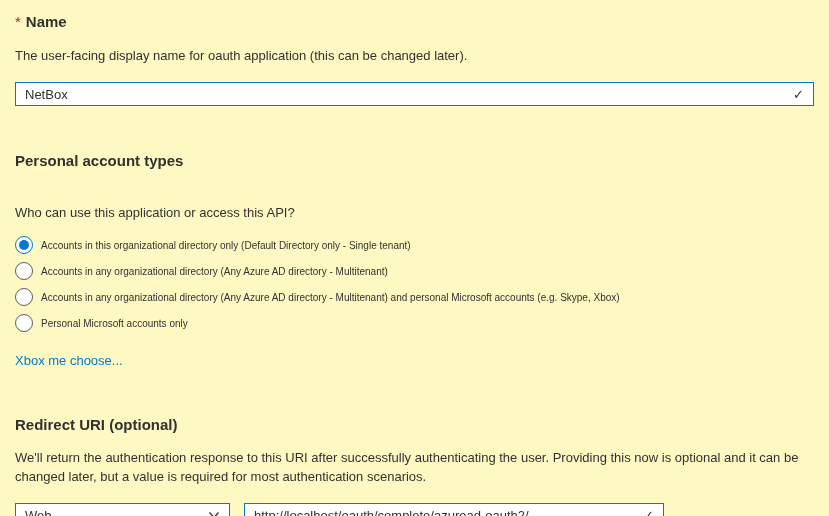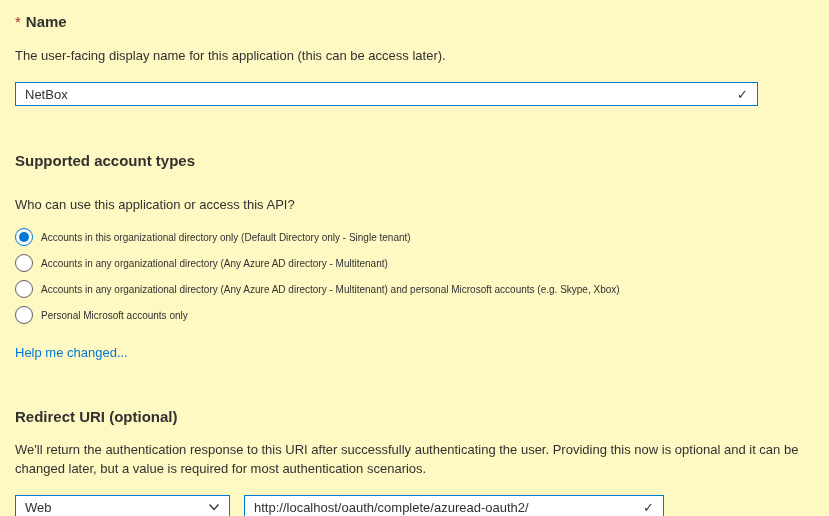--- a/index.html
+++ b/index.html
@@ -43,31 +43,31 @@
     border: 1px solid #0078d4;
     background: #ffffff;
     display: flex;
     align-items: center;
     justify-content: space-between;
     padding: 0 9px;
     font-size: 13px;
     color: #323130;
     cursor: text;
   }
-  .name-input { margin-top: 17px; width: 743px; }
+  .name-input { margin-top: 17px; width: 799px; }
 
   .check-icon {
     color: #323130;
     font-size: 13px;
     line-height: 1;
     flex: 0 0 auto;
   }
 
   .accounts-title { margin-top: 45px; }
-  .question { margin-top: 24px; }
+  .question { margin-top: 32px; }
 
   .radio-list { margin-top: 10px; }
   .radio-row {
     display: flex;
     align-items: center;
     height: 26px;
     cursor: pointer;
   }
   .radio {
     width: 18px;
@@ -133,29 +133,29 @@
   .uri-input { width: 420px; }
 </style>
 </head>
 <body>
 
 <div class="page">
 
   
   <h2 class="section-title name-title"><span class="required">*</span><span>Name</span></h2>
 
-  <p class="desc name-desc">The user-facing display name for this application (this can be access later).</p>
+  <p class="desc name-desc">The user-facing display name for oauth application (this can be changed later).</p>
 
   <div class="text-input name-input">
     <span>NetBox</span>
     <span class="check-icon">✓</span>
   </div>
 
   
-  <h2 class="section-title accounts-title">Supported account types</h2>
+  <h2 class="section-title accounts-title">Personal account types</h2>
 
   <p class="desc question">Who can use this application or access this API?</p>
 
   <div class="radio-list">
     <div class="radio-row">
       <span class="radio checked"></span>
       <span class="radio-label">Accounts in this organizational directory only (Default Directory only - Single tenant)</span>
     </div>
     <div class="radio-row">
       <span class="radio"></span>
@@ -164,21 +164,21 @@
     <div class="radio-row">
       <span class="radio"></span>
       <span class="radio-label">Accounts in any organizational directory (Any Azure AD directory - Multitenant) and personal Microsoft accounts (e.g. Skype, Xbox)</span>
     </div>
     <div class="radio-row">
       <span class="radio"></span>
       <span class="radio-label">Personal Microsoft accounts only</span>
     </div>
   </div>
 
-  <a class="help-link">Help me changed...</a>
+  <a class="help-link">Xbox me choose...</a>
 
   
   <h2 class="section-title redirect-title">Redirect URI (optional)</h2>
 
   <p class="desc redirect-desc">We'll return the authentication response to this URI after successfully authenticating the user. Providing this now is optional and it can be changed later, but a value is required for most authentication scenarios.</p>
 
   <div class="uri-row">
     <div class="select-box">
       <span>Web</span>
       <span class="chevron-icon">

